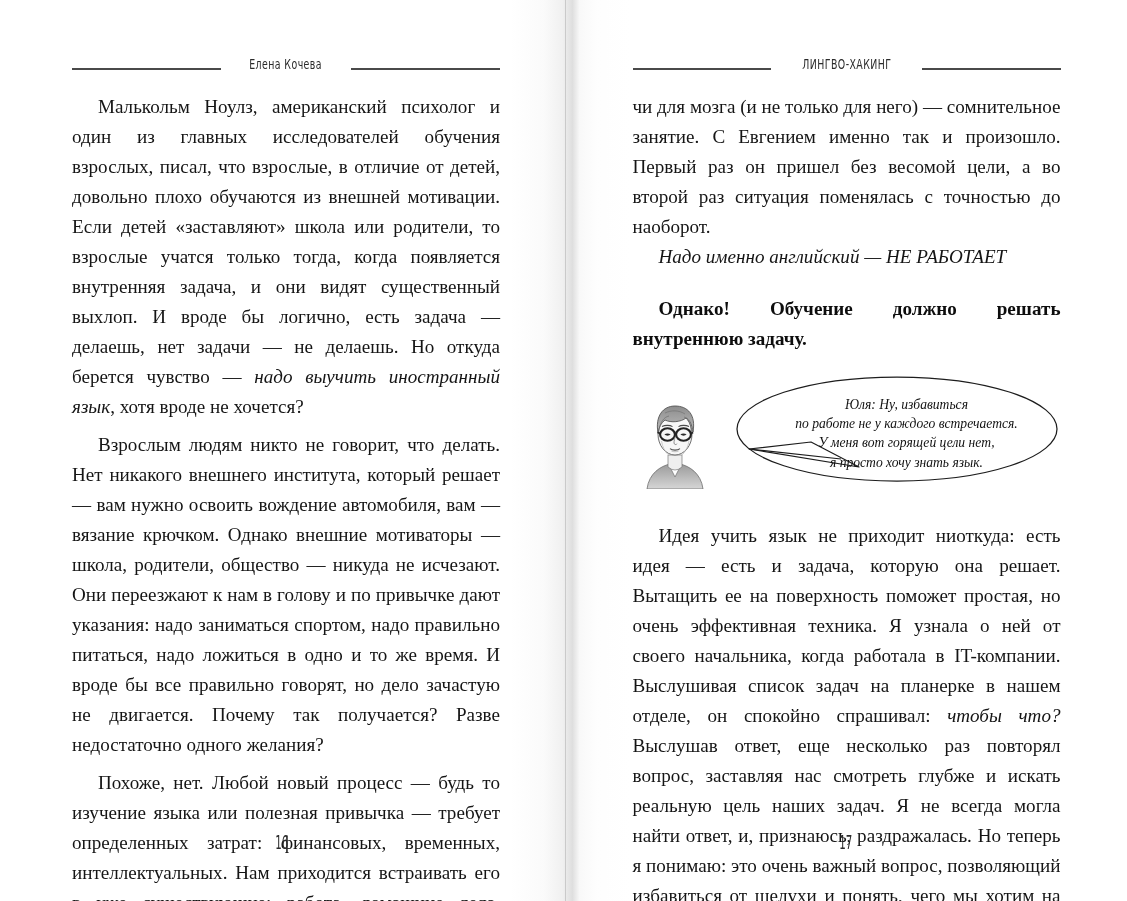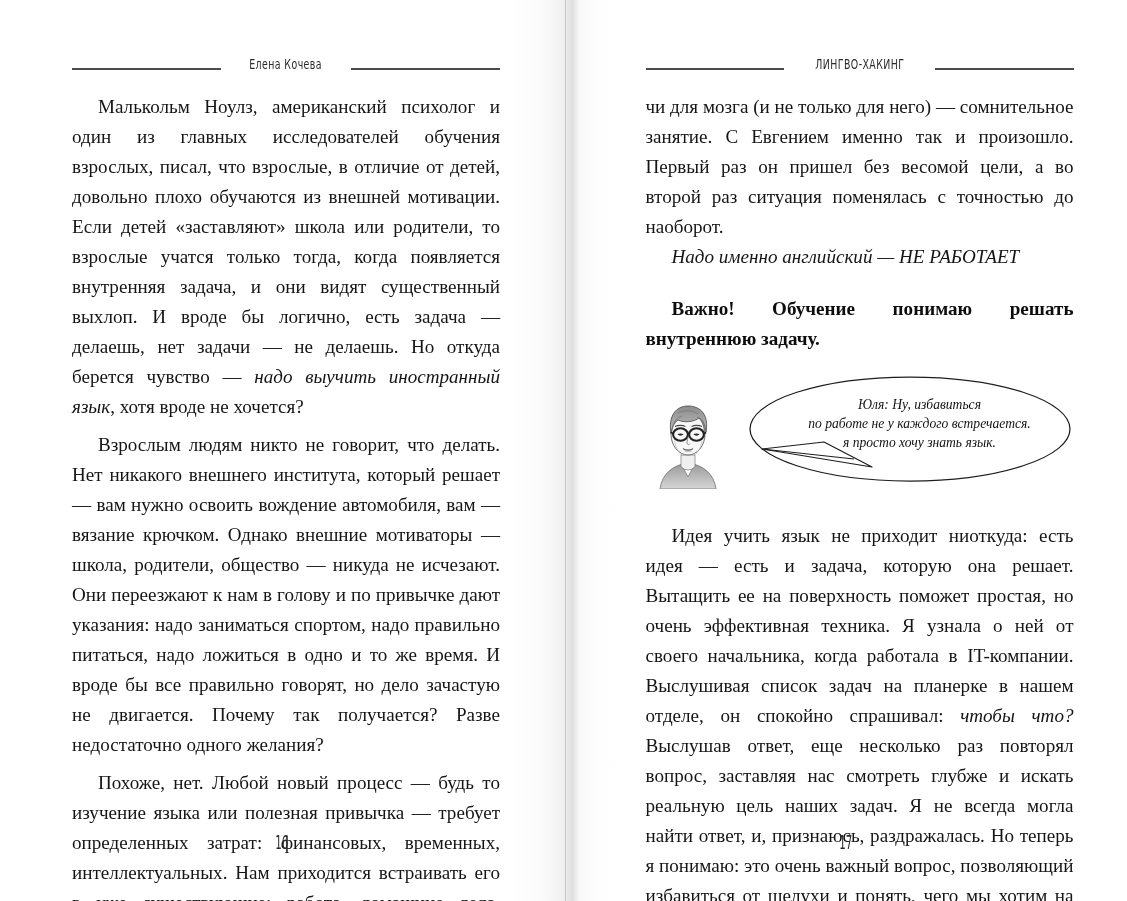--- a/index.html
+++ b/index.html
@@ -61,21 +61,21 @@
     height: 901px;
     box-sizing: border-box;
     background: #ffffff;
   }
   .page-inner {
     position: absolute;
     top: 0;
     bottom: 0;
   }
   .page-left .page-inner  { left: 72px;  width: 428px; }
-  .page-right .page-inner { left: 82px;  width: 428px; }
+  .page-right .page-inner { left: 69px;  width: 428px; }
 
   
   .runhead {
     position: absolute;
     top: 52px;
     left: 0;
     width: 100%;
     height: 24px;
     display: flex;
     align-items: center;
@@ -232,21 +232,21 @@
         <div class="runhead-title caps">ЛИНГВО-ХАКИНГ</div>
         <div class="rule"></div>
       </div>
 
       <div class="body-col">
 
         <p class="para" style="text-indent:0;">чи для мозга (и не только для него) — сомнительное занятие. С Евгением именно так и произошло. Первый раз он пришел без весомой цели, а во второй раз ситуация поменялась с точностью до наоборот.</p>
 
         <p class="quote-line" id="R-f0"><em class="ital">Надо именно английский — НЕ РАБОТАЕТ</em></p>
 
-        <p class="important">Важно! Обучение понимаю решать внутреннюю задачу.</p>
+        <p class="important">Однако! Обучение должно решать внутреннюю задачу.</p>
 
         <div class="illus-block">
 
           <div class="portrait">
             <svg viewBox="0 0 72 100" width="72" height="100" aria-hidden="true">
               <defs>
                 <linearGradient id="hairG" x1="0" y1="0" x2="0" y2="1">
                   <stop offset="0%" stop-color="#8d8d8d"></stop>
                   <stop offset="100%" stop-color="#bdbdbd"></stop>
                 </linearGradient>
@@ -293,20 +293,21 @@
 
           <div class="bubble-wrap">
             <svg class="bubble-svg" viewBox="0 0 372 128" width="372" height="128" aria-hidden="true">
               <ellipse cx="206" cy="58" rx="160" ry="52" fill="#ffffff" stroke="#1d1d1d" stroke-width="1.25"></ellipse>
               <path d="M58 78 L120 71 L168 96 Z" fill="#ffffff" stroke="#1d1d1d" stroke-width="1.2" stroke-linejoin="round"></path>
               <path d="M58 78 L150 88" fill="none" stroke="#1d1d1d" stroke-width="1.1"></path>
             </svg>
             <div class="bubble-text">
               <div>Юля: Ну, избавиться</div>
               <div>по работе не у каждого встречается.</div>
+              <div>У меня вот горящей цели нет,</div>
               <div>я просто хочу знать язык.</div>
             </div>
           </div>
 
         </div>
 
         <p class="para" id="R-pc" style="margin-top:22px;"><span>Идея учить язык не приходит ниоткуда: есть идея — есть и задача, которую она решает. Вытащить ее на поверхность поможет простая, но очень эффективная техника. Я узнала о ней от своего начальника, когда работала в IT-компании. Выслушивая список задач на планерке в нашем отделе, он спокойно спрашивал: </span><em class="ital">чтобы что?</em><span> Выслушав ответ, еще несколько раз повторял вопрос, заставляя нас смотреть глубже и искать реальную цель наших задач. Я не всегда могла найти ответ, и, признаюсь, раздражалась. Но теперь я понимаю: это очень важный вопрос, позволяющий избавиться от шелухи и понять, чего мы хотим на самом деле прежде, чем будем инвестировать много времени и сил.</span></p>
 
       </div>
 

